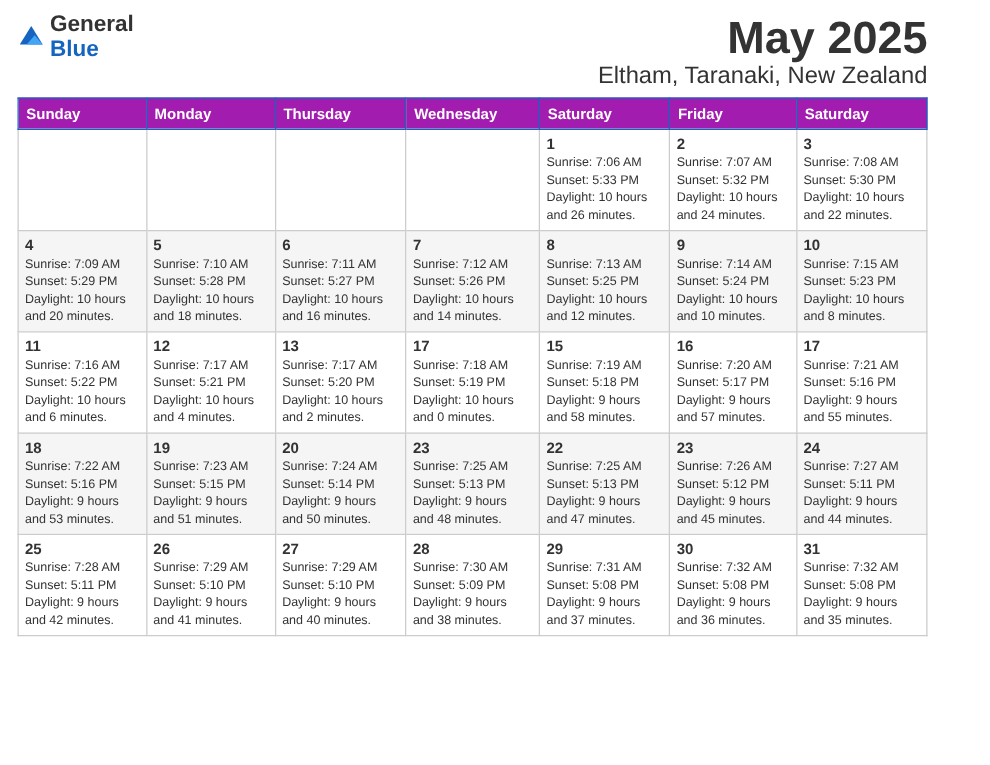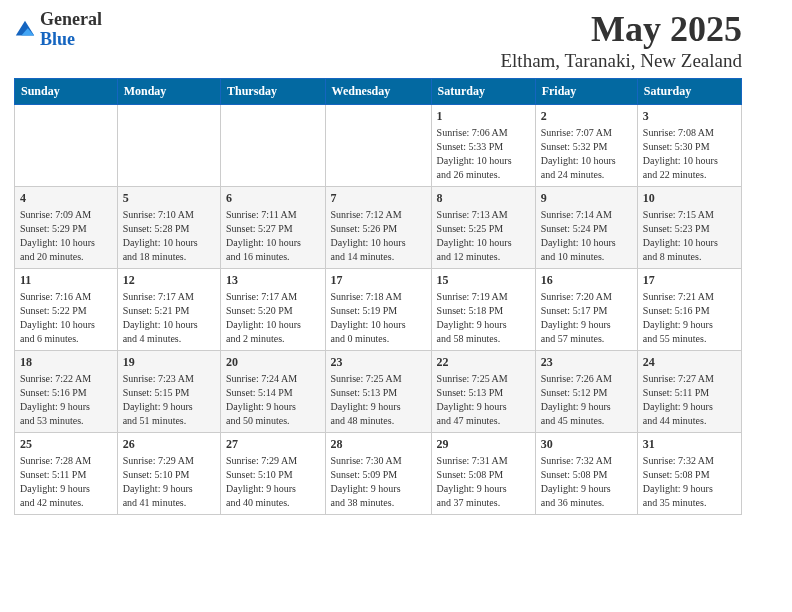--- a/index.html
+++ b/index.html
@@ -8,21 +8,20 @@
       background: #fff;
       width: 792px;
       height: 612px;
       overflow: hidden;
     }
     .page {
       width: 756px;
       height: 612px;
       background: #fff;
       padding: 10px 14px 10px 14px;
-      font-family: Liberation Serif, serif;
     }
     .header {
       display: flex;
       justify-content: space-between;
       align-items: flex-start;
       margin-bottom: 6px;
     }
     .logo {
       display: flex;
       align-items: center;
@@ -75,21 +74,21 @@
       min-height: 70px;
       background: #fff;
     }
     .calendar tr:nth-child(even) td {
       background: #f5f5f5;
     }
     .calendar tr:nth-child(odd) td {
       background: #fff;
     }
     
-    .calendar thead tr th { background: #0369a1; }
+    .calendar thead tr th { background: #a21caf; }
     .day-num {
       font-size: 12px;
       font-weight: bold;
       color: #333;
       display: block;
       margin-bottom: 2px;
     }
     .day-info {
       font-size: 10px;
       color: #333;

